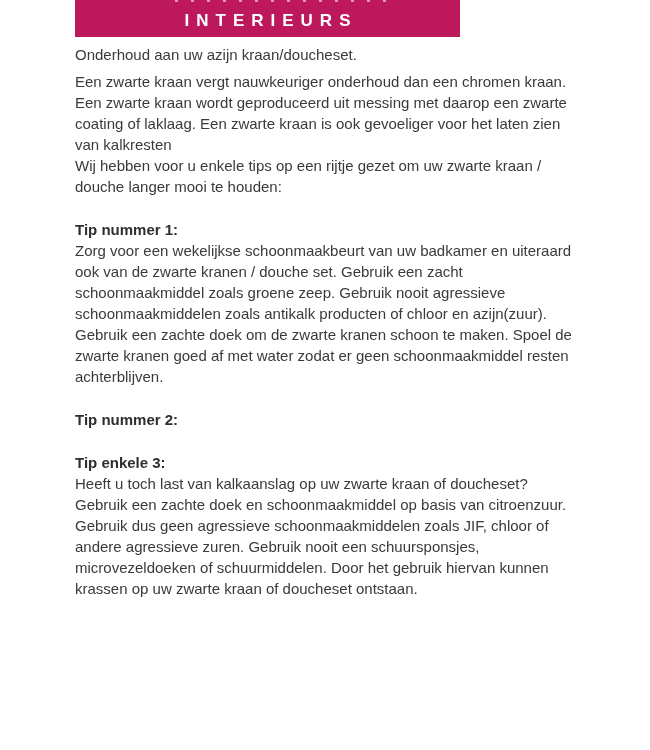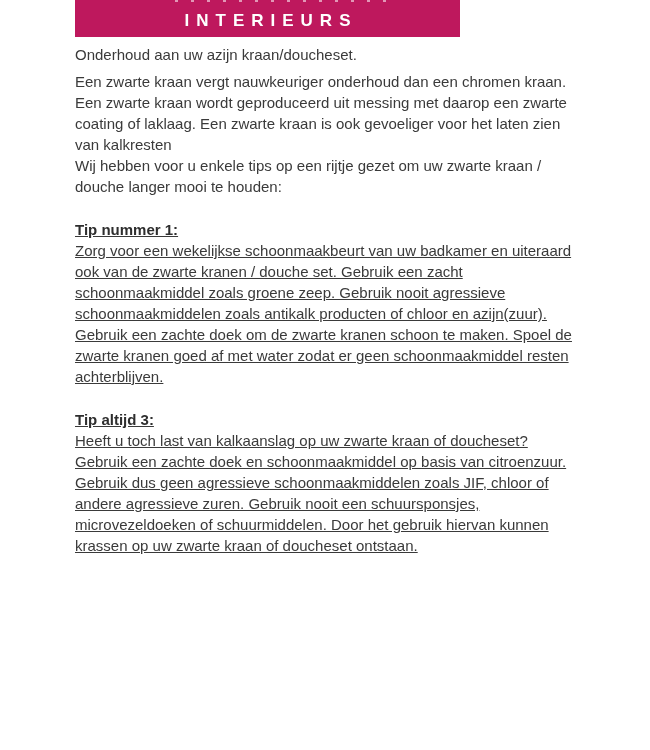--- a/index.html
+++ b/index.html
@@ -61,21 +61,20 @@
     margin: 7px 0 0 0;
   }
   .intro-block {
     margin-top: 6px;
   }
   p {
     margin: 0;
   }
   .tip-section {
     margin-top: 22px;
-    text-decoration: underline;
   }
   .tip-title {
     font-weight: bold;
     color: #2e2e2e;
   }
 </style>
 </head>
 <body>
 
 <div class="page">
@@ -94,21 +93,22 @@
       <p>Wij hebben voor u enkele tips op een rijtje gezet om uw zwarte kraan / douche langer mooi te houden:</p>
     </div>
 
     <section class="tip-section">
       <p class="tip-title">Tip nummer 1:</p>
       <p>Zorg voor een wekelijkse schoonmaakbeurt van uw badkamer en uiteraard ook van de zwarte kranen / douche set. Gebruik een zacht schoonmaakmiddel zoals groene zeep. Gebruik nooit agressieve schoonmaakmiddelen zoals antikalk producten of chloor en azijn(zuur).</p>
       <p>Gebruik een zachte doek om de zwarte kranen schoon te maken. Spoel de zwarte kranen goed af met water zodat er geen schoonmaakmiddel resten achterblijven.</p>
     </section>
 
     <section class="tip-section">
+      <p class="tip-title">Tip nummer 2:</p>
     </section>
 
     <section class="tip-section">
-      <p class="tip-title">Tip altijd 3:</p>
+      <p class="tip-title">Tip enkele 3:</p>
       <p>Heeft u toch last van kalkaanslag op uw zwarte kraan of doucheset? Gebruik een zachte doek en schoonmaakmiddel op basis van citroenzuur. Gebruik dus geen agressieve schoonmaakmiddelen zoals JIF, chloor of andere agressieve zuren. Gebruik nooit een schuursponsjes, microvezeldoeken of schuurmiddelen. Door het gebruik hiervan kunnen krassen op uw zwarte kraan of doucheset ontstaan.</p>
     </section>
 
   </main>
 </div>
 
 </body></html>

